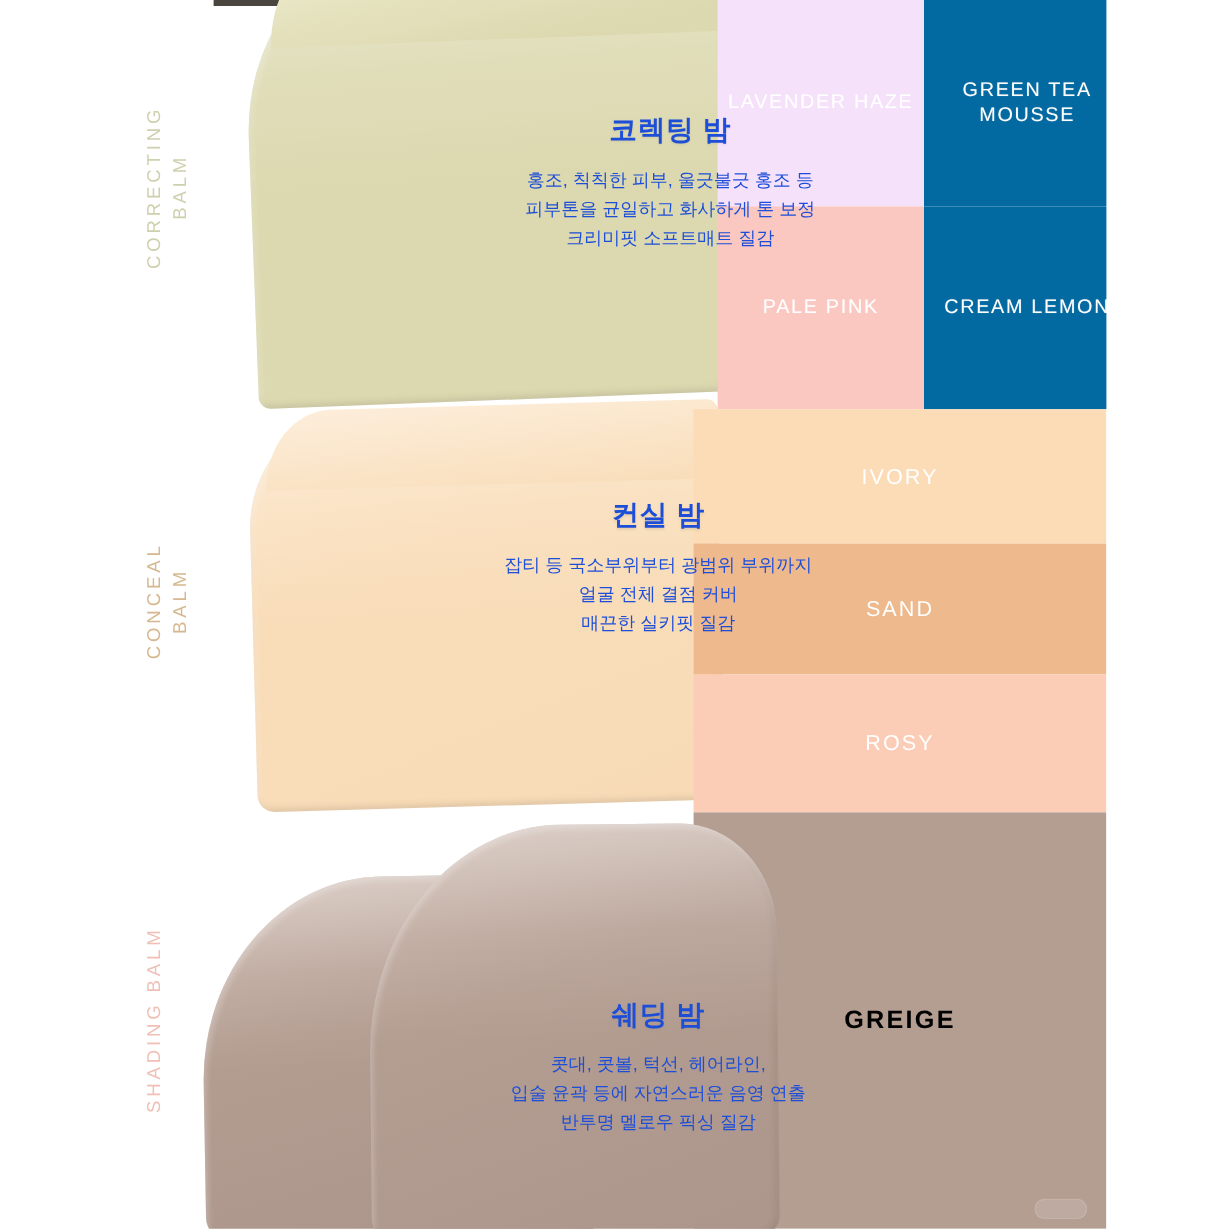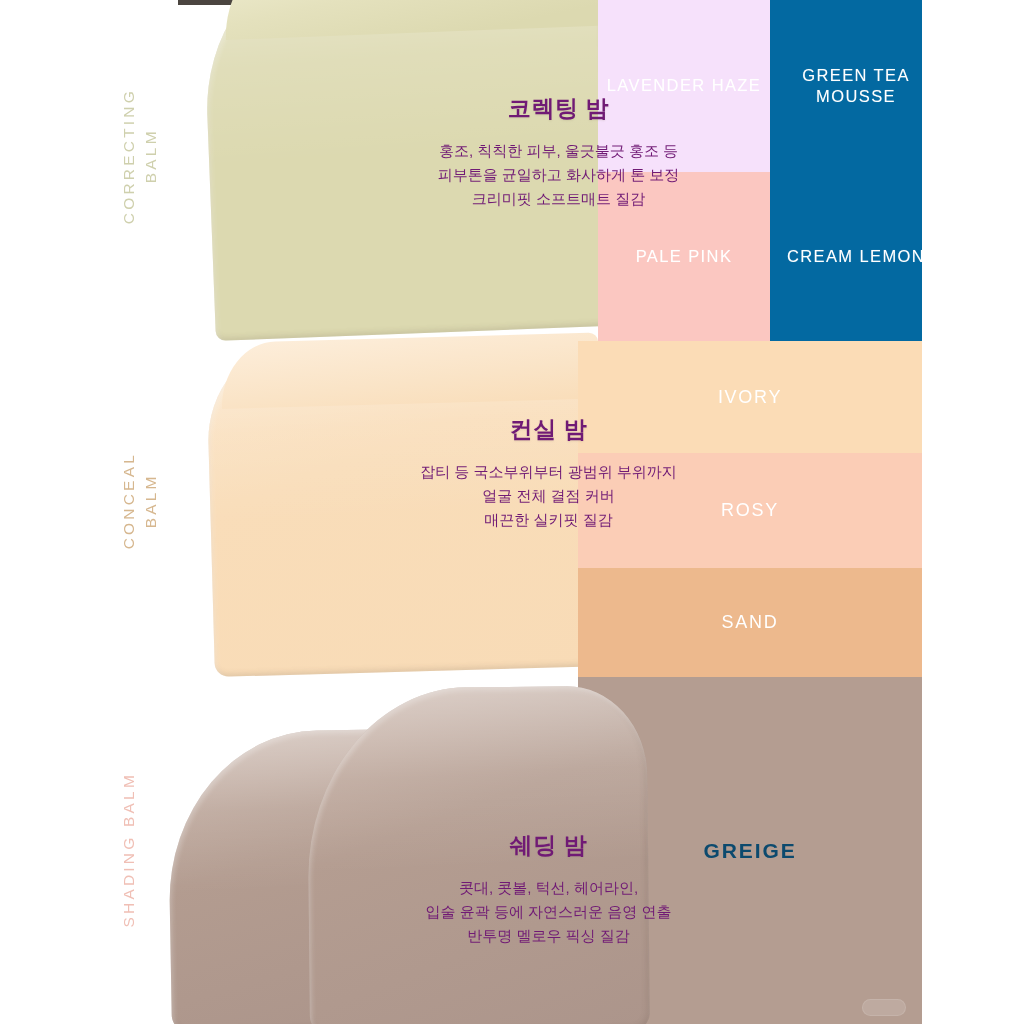--- a/index.html
+++ b/index.html
@@ -74,21 +74,21 @@
     color:#ffffff; font-size:18px; letter-spacing:1.7px; font-weight:400;
   }
 
   
   .sec3 { position:absolute; left:0; top:677px; width:1024px; height:347px; }
   .sec3-right {
     position:absolute; left:578px; top:0; width:344px; height:347px;
     background:#b49d91;
     display:flex; align-items:center; justify-content:center;
   }
-  .sec3-right .band-label { font-size:21px; letter-spacing:1.9px; font-weight:700; color:#0c4a6e; }
+  .sec3-right .band-label { font-size:21px; letter-spacing:1.9px; font-weight:700; color:#000000; }
 
   .sec3-compact-back {
     position:absolute; left:172px; top:56px; width:330px; height:300px;
     background:linear-gradient(165deg,#c3ada1 0%,#b39c90 40%,#ab948a 100%);
     border-radius:150px 120px 18px 18px / 170px 150px 18px 18px;
     transform:rotate(-1deg); transform-origin:left bottom;
   }
   .sec3-compact-front {
     position:absolute; left:310px; top:12px; width:340px; height:345px;
     background:linear-gradient(160deg,#c6b0a4 0%,#b49d91 38%,#ac958b 100%);
@@ -109,21 +109,21 @@
     position:absolute;
     writing-mode:vertical-rl; transform:rotate(180deg);
     letter-spacing:3.2px; font-size:15.5px; font-weight:500;
     line-height:1.42; text-align:center; white-space:pre-line;
   }
   #vl-correcting { left:118px; top:88px;  color:#cfd0ad; }
   #vl-conceal    { left:118px; top:452px; color:#d6b78f; }
   #vl-shading    { left:118px; top:772px; color:#f0bfb5; }
 
   
-  .txtblock { position:absolute; text-align:center; color:#701a75; }
+  .txtblock { position:absolute; text-align:center; color:#1d4ed8; }
   .txt-title {
     font-size:23px; font-weight:700; letter-spacing:.6px; margin-bottom:15px;
     text-shadow:0 1px 2px rgba(150,140,110,.20);
   }
   .txt-desc { font-size:15px; line-height:1.60; font-weight:400; white-space:pre-line; }
 
   #tb1 { left:216px; top:93px;  width:645px; }
   #tb2 { left:226px; top:414px; width:645px; }
   #tb3 { left:226px; top:790px; width:645px;margin-top:40px; }
   #tb3 .txt-title { font-size:23px; }
@@ -191,25 +191,25 @@
       <div class="rim" style="inset:0;"></div>
       <div class="gloss" style="inset:0;"></div>
     </div>
     <div class="sec2-compact-hl"></div>
   </div>
 
   <div class="sec2-bands">
     <div class="band" id="bd-1-0" style="background: rgb(251, 220, 182); height: 112px;">
       <span class="band-label">IVORY</span>
     </div>
+    <div class="band" id="bd-1-2" style="background: rgb(237, 185, 141); height: 109px;">
+      <span class="band-label">SAND</span>
+    </div>
     <div class="band" id="bd-1-1" style="background: rgb(251, 205, 182); height: 115px;">
       <span class="band-label">ROSY</span>
-    </div>
-    <div class="band" id="bd-1-2" style="background: rgb(237, 185, 141); height: 109px;">
-      <span class="band-label">SAND</span>
     </div>
   </div>
 
   <div class="txtblock" id="tb2">
     <div class="txt-title">컨실 밤</div>
     <div class="txt-desc">잡티 등 국소부위부터 광범위 부위까지
 얼굴 전체 결점 커버
 매끈한 실키핏 질감</div>
   </div>
 

